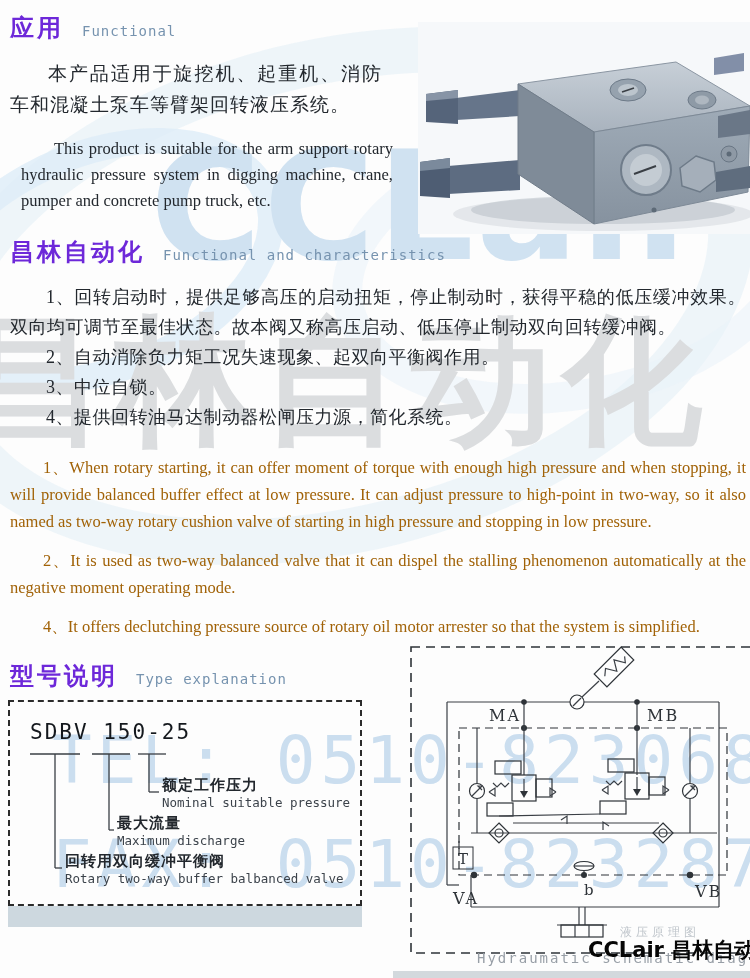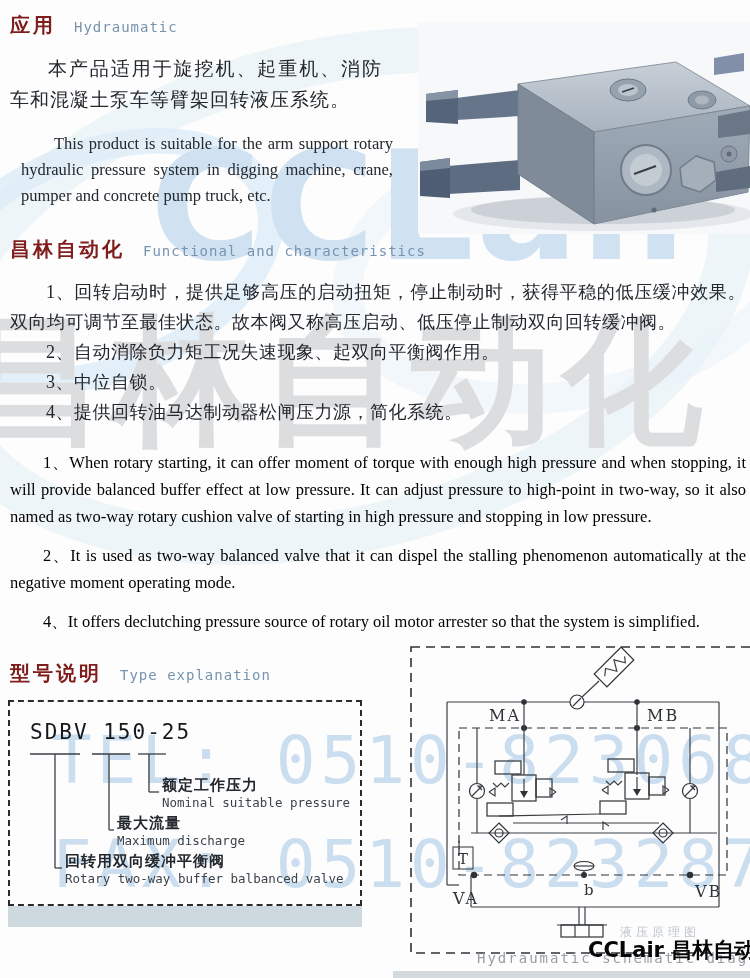--- a/index.html
+++ b/index.html
@@ -20,30 +20,30 @@
     font-weight:700;font-size:152px;color:#d0e2f1;letter-spacing:2px;padding-left:150px;}
   .wm-gray{top:288px;font-family:"DejaVu Sans","Liberation Sans",sans-serif;
     font-weight:700;font-size:140px;color:#dbdddf;letter-spacing:10px;padding-left:0;margin-left:-38px;}
   .wm-tel{top:722px;font-family:"DejaVu Sans Mono","Liberation Mono",monospace;
     font-size:66px;color:#c6dbee;letter-spacing:5px;padding-left:52px;opacity:.9;}
   .wm-fax{top:826px;font-family:"DejaVu Sans Mono","Liberation Mono",monospace;
     font-size:66px;color:#c6dbee;letter-spacing:5px;padding-left:52px;opacity:.9;}
   
   .layer{position:absolute;z-index:2;}
   .sec-head{display:flex;align-items:baseline;gap:18px;}
-  .sec-head .zh{font-size:20px;font-weight:600;color:#7f1d1d;letter-spacing:3px;}
+  .sec-head .zh{font-size:24px;font-weight:600;color:#6d28d9;letter-spacing:3px;}
   .sec-head .en{font-size:14px;color:#7693af;font-family:"DejaVu Sans Mono","Liberation Mono",monospace;letter-spacing:1px;}
   #app-section{left:10px;top:12px;width:380px;}
   .zh-para{font-size:19px;line-height:31px;text-indent:2em;text-align:justify;color:#23282e;margin:14px 16px 0 0;width:372px;letter-spacing:1px;}
   .en-para{font-size:16.5px;line-height:26px;text-indent:2em;text-align:justify;color:#23282e;margin:16px 0 0 11px;width:372px;}
   #features{left:10px;top:236px;width:736px;}
   .feat-zh p{font-size:18px;line-height:30px;text-indent:2em;text-align:justify;letter-spacing:.5px;margin:0;width:736px;color:#23282e;}
   .feat-zh{margin-top:14px;}
   .feat-en{margin-top:14px;}
-  .feat-en p{font-size:16.5px;line-height:27px;text-indent:2em;text-align:justify;margin:12px 0 10px 0;width:736px;color:#000000;}
+  .feat-en p{font-size:16.5px;line-height:27px;text-indent:2em;text-align:justify;margin:12px 0 10px 0;width:736px;color:#a16207;}
   #type-head{left:10px;top:660px;}
   
   #model-box{left:8px;top:700px;width:354px;height:206px;border:2px dashed #2b2b2b;box-sizing:border-box;background:transparent;}
   #model-box .model{position:absolute;left:20px;top:18px;font-family:"DejaVu Sans Mono","Liberation Mono",monospace;font-size:21px;letter-spacing:2px;color:#14181d;}
   .mb-label-zh{position:absolute;font-size:15px;font-weight:700;color:#23282e;letter-spacing:1px;white-space:nowrap;}
   .mb-label-en{position:absolute;font-size:12.5px;color:#3c434b;font-family:"DejaVu Sans Mono","Liberation Mono",monospace;white-space:nowrap;}
   #left-bar{left:8px;top:906px;width:354px;height:21px;background:#cdd8df;}
   
   #schem-box{left:409px;top:645px;width:353px;height:312px;}
   .schem-caption-zh{position:absolute;left:620px;top:924px;font-size:12px;color:#c0c6cc;letter-spacing:4px;z-index:2;}
@@ -63,21 +63,21 @@
 <div class="swoosh swoosh3"></div>
 
 <div class="wm wm-cclair">CCLair</div>
 <div class="wm wm-gray">昌林自动化</div>
 <div class="wm wm-tel">TEL: 0510-82306871</div>
 <div class="wm wm-fax">FAX: 0510-82328771</div>
 
 <div class="layer" id="app-section">
   <div class="sec-head">
     <span class="zh">应用</span>
-    <span class="en">Hydraumatic</span>
+    <span class="en">Functional</span>
   </div>
   <p class="zh-para">本产品适用于旋挖机、起重机、消防车和混凝土泵车等臂架回转液压系统。</p>
   <p class="en-para">This product is suitable for the arm support rotary hydraulic pressure system in digging machine, crane, pumper and concrete pump truck, etc.</p>
 </div>
 
 <div class="layer" id="photo" style="left:418px;top:22px;width:332px;height:212px;">
   <svg width="332" height="212" viewBox="0 0 332 212">
     <defs>
       <linearGradient id="gTop" x1="0" y1="0" x2="0" y2="1">
         <stop offset="0" stop-color="#c7cfd7"></stop>

